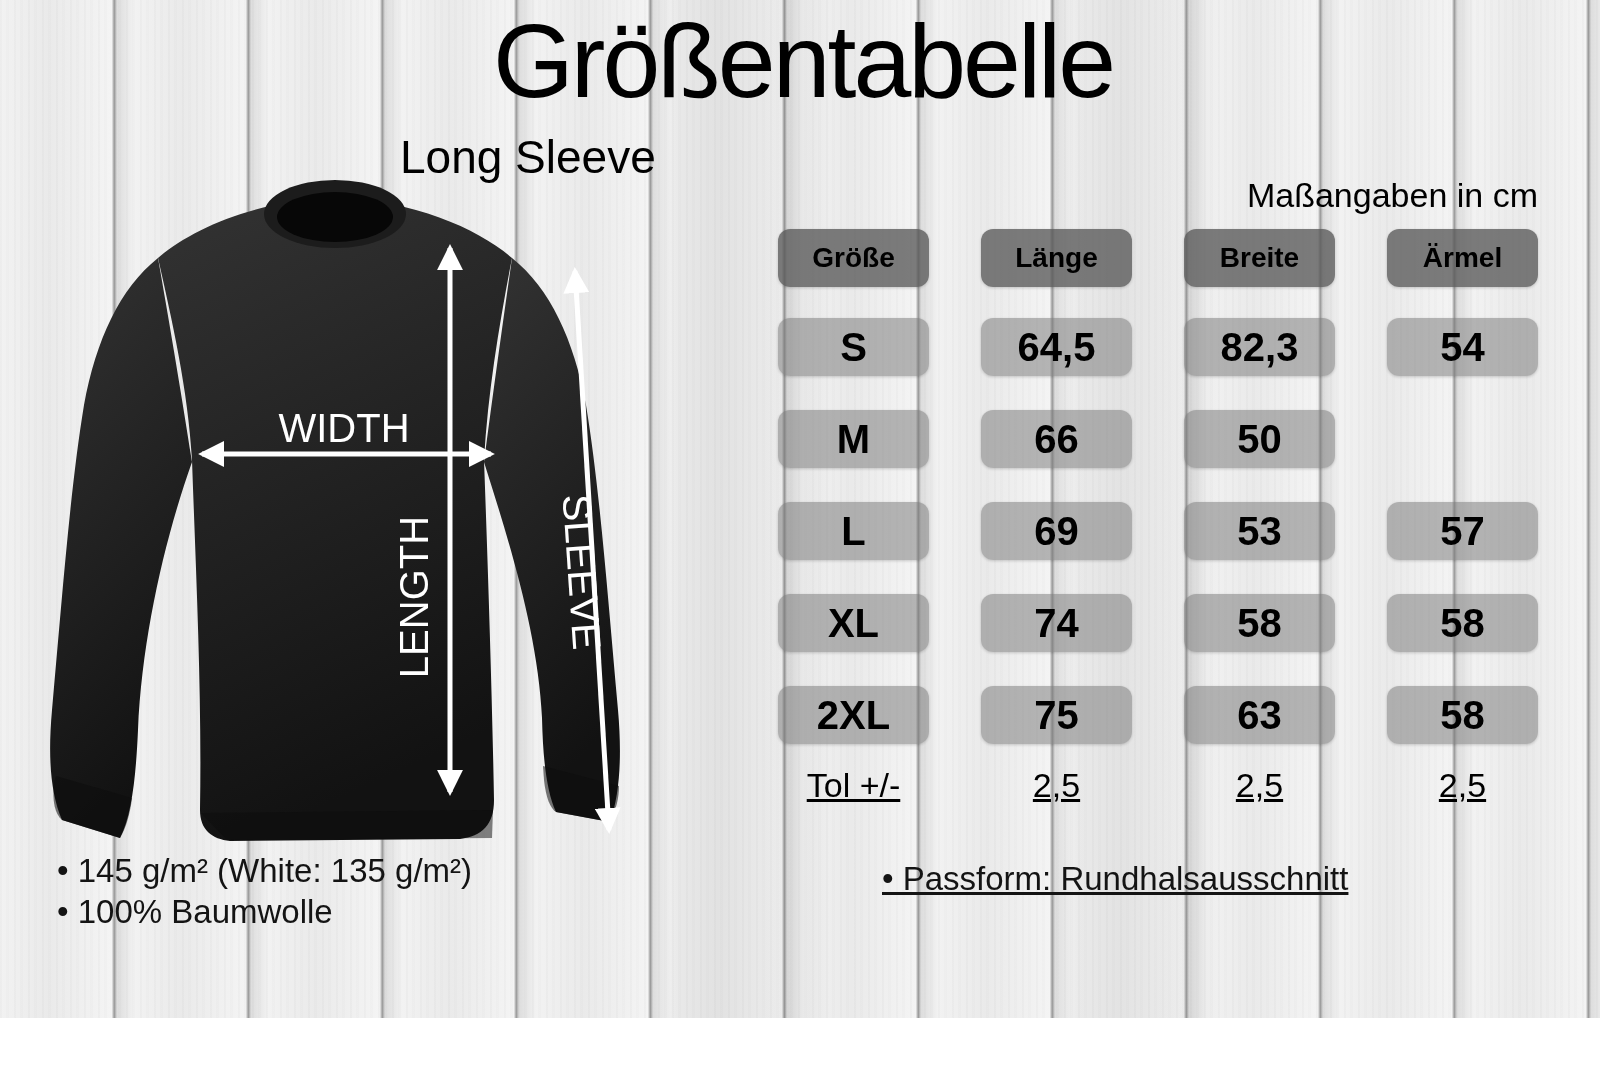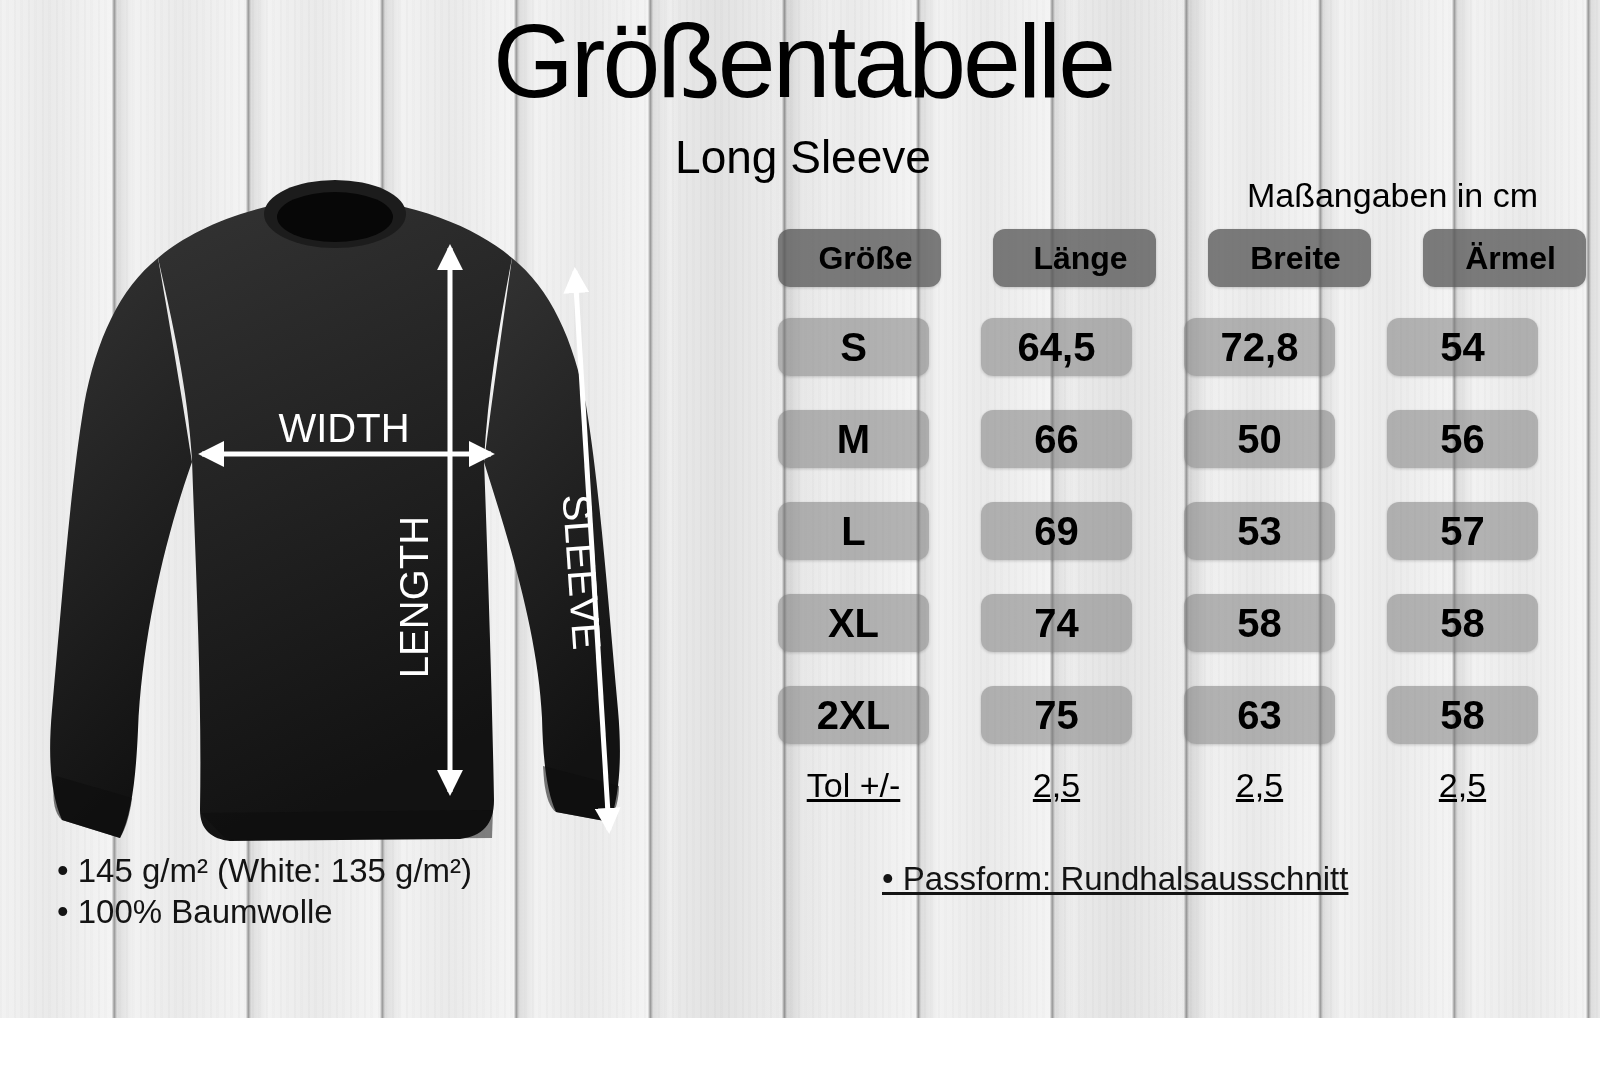--- a/index.html
+++ b/index.html
@@ -24,37 +24,37 @@
     background:
       linear-gradient(90deg, transparent 0 660px, rgba(0,0,0,0.035) 680px 810px, transparent 830px 1060px, rgba(0,0,0,0.03) 1080px 1200px, transparent 1220px);
   }
   .title{
     position:absolute; left:400px; top:2px; width:806px;
     text-align:center; font-size:104px; letter-spacing:-3px;
     color:var(--title_text,#000); white-space:nowrap;
   }
   .subtitle{
     position:absolute; left:400px; top:130px; width:806px;
-    text-align:center; font-size:46px; letter-spacing:0;
+    text-align:left; font-size:46px; letter-spacing:0;
     color:var(--title_text,#000);
   }
   .units{
     position:absolute; right:62px; top:176px;
     font-size:34px; color:var(--title_text,#000);
   }
   .shirt-svg{position:absolute; left:20px; top:170px;}
 
   .trow{position:absolute; left:778px; display:flex; gap:52px;}
   .cell{
     width:151px; height:58px; border-radius:12px;
     display:flex; align-items:center; justify-content:center;
     font-weight:bold; font-size:40px;
     box-shadow:0 1px 3px rgba(0,0,0,0.18);
   }
-  .cell.header{background:rgba(88,88,88,0.78); font-size:32px;padding-left:12px;}
+  .cell.header{background:rgba(88,88,88,0.78); font-size:28px;}
   .cell.data{background:rgba(120,120,120,0.52);}
   .cell.tol{background:transparent; box-shadow:none; font-weight:normal; font-size:34px; height:46px;text-decoration:underline;}
 
   .notes-left{
     position:absolute; left:57px; top:850px;
     font-size:33px; line-height:41px; color:var(--note_text,#111);
   }
   .note-right{
     position:absolute; left:882px; top:860px;
     font-size:33px; color:var(--note_text,#111);text-decoration:underline;
@@ -116,28 +116,27 @@
   <div>
     <div class="trow" style="top:229px">
       <div class="cell header">Größe</div>
       <div class="cell header">Länge</div>
       <div class="cell header">Breite</div>
       <div class="cell header">Ärmel</div>
     </div>
     <div class="trow" style="top:318px">
       <div class="cell data">S</div>
       <div class="cell data">64,5</div>
-      <div class="cell data">72,8</div>
+      <div class="cell data">82,3</div>
       <div class="cell data">54</div>
     </div>
     <div class="trow" style="top:410px">
       <div class="cell data">M</div>
       <div class="cell data">66</div>
       <div class="cell data">50</div>
-      <div class="cell data">56</div>
     </div>
     <div class="trow" style="top:502px">
       <div class="cell data">L</div>
       <div class="cell data">69</div>
       <div class="cell data">53</div>
       <div class="cell data">57</div>
     </div>
     <div class="trow" style="top:594px">
       <div class="cell data">XL</div>
       <div class="cell data">74</div>

